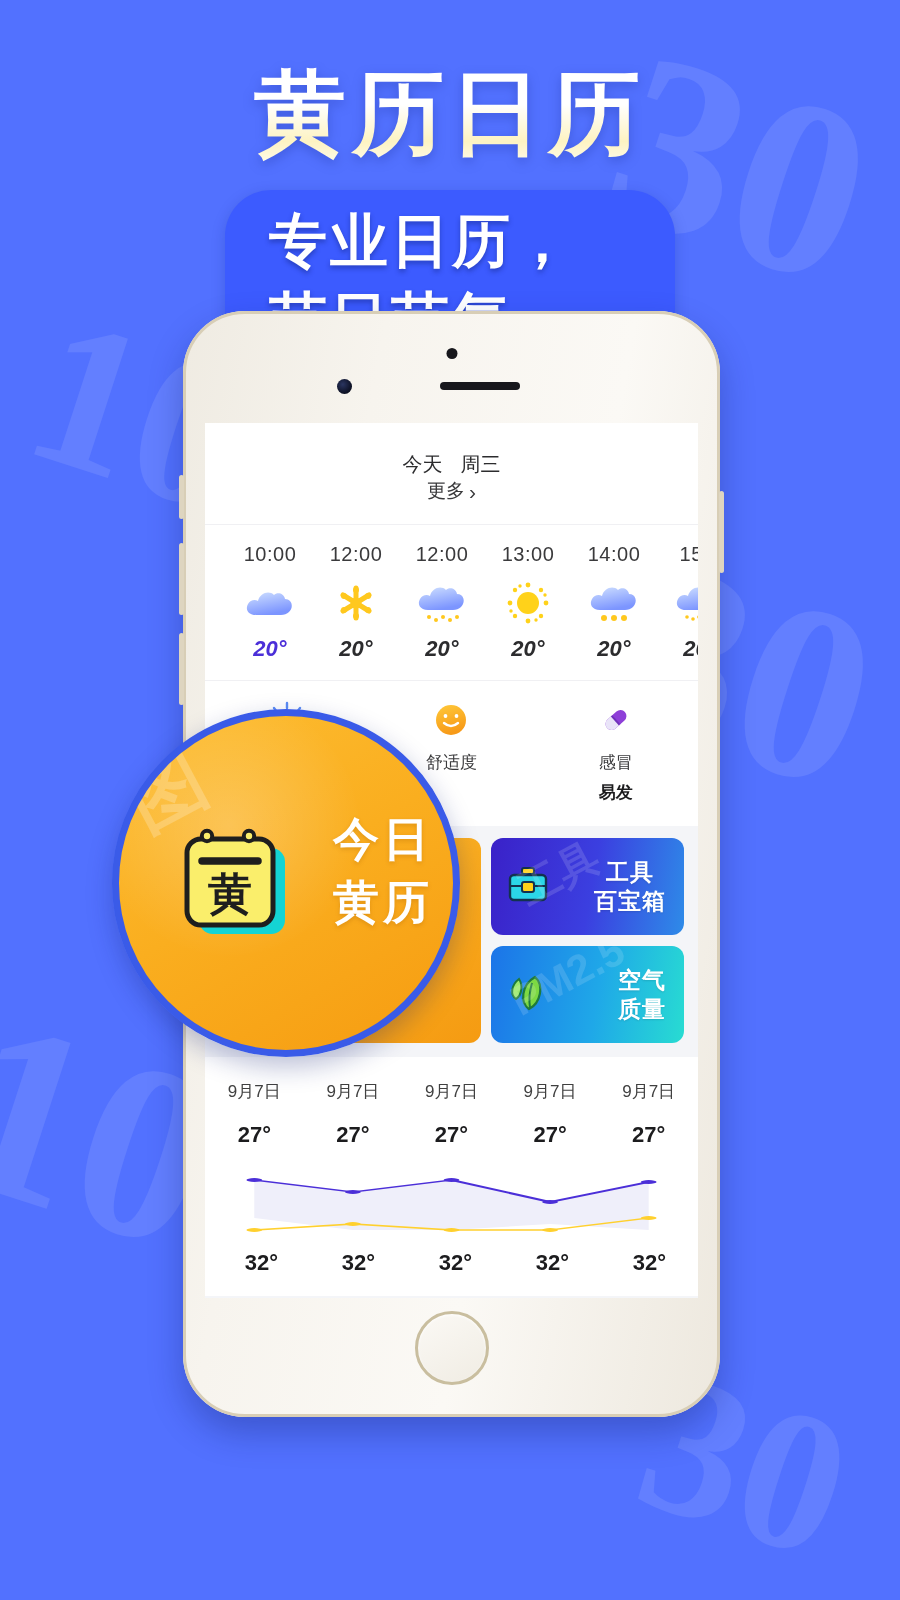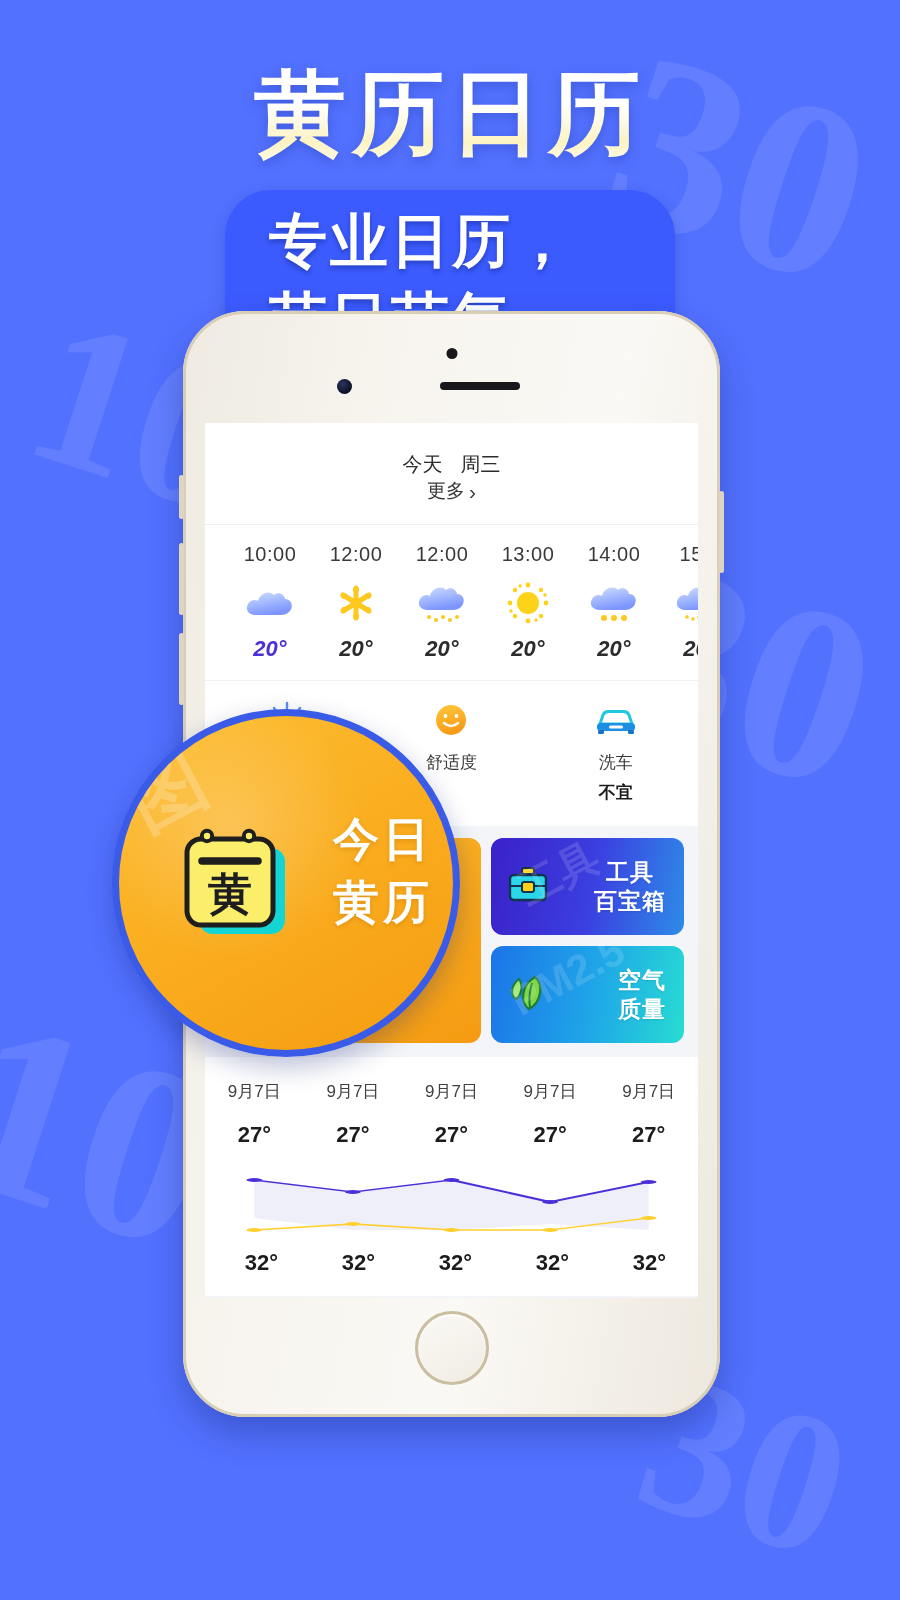--- a/index.html
+++ b/index.html
@@ -421,34 +421,34 @@
               <circle cx="18" cy="18" r="15" fill="url(#gSm)"></circle>
               <circle cx="12.5" cy="14" r="1.9" fill="#FFFFFF"></circle>
               <circle cx="23.5" cy="14" r="1.9" fill="#FFFFFF"></circle>
               <path d="M11 21 Q18 27 25 21" stroke="#FFFFFF" stroke-width="2.4" fill="none" stroke-linecap="round"></path>
             </svg>
           </div>
           <div class="life-name">舒适度</div>
           <div class="life-val"></div>
         </div>
 
+
         <div class="life-col">
           <div class="life-icon">
-            <svg width="46" height="32" viewBox="0 0 46 32">
-              <path d="M7 20 L10 11 C11 8.5 13 7.5 15.5 7.5 L30.5 7.5 C33 7.5 35 8.5 36 11 L39 20 Z" fill="none" stroke="#23C8E0" stroke-width="3" stroke-linejoin="round"></path>
-              <rect x="4" y="19" width="38" height="8" rx="3.5" fill="#1E8FE0"></rect>
-              <rect x="16" y="21.5" width="14" height="3" rx="1.5" fill="#FFFFFF"></rect>
-              <rect x="5" y="26" width="6" height="4" rx="1.6" fill="#1570C8"></rect>
-              <rect x="35" y="26" width="6" height="4" rx="1.6" fill="#1570C8"></rect>
-            </svg>
-          </div>
-          <div class="life-name">洗车</div>
-          <div class="life-val">不宜</div>
-        </div>
-
+            <svg width="36" height="36" viewBox="0 0 36 36">
+              <g transform="rotate(-42 18 18)">
+                <rect x="6" y="12" width="24" height="12" rx="6" fill="#8E3FD8"></rect>
+                <path d="M6 18 A6 6 0 0 1 12 12 L18 12 L18 24 L12 24 A6 6 0 0 1 6 18 Z" fill="#E9E4F8"></path>
+                <rect x="16.5" y="12" width="2" height="12" fill="#7030BB"></rect>
+              </g>
+            </svg>
+          </div>
+          <div class="life-name">感冒</div>
+          <div class="life-val">易发</div>
+        </div>
       </div>
     </div>
 
     <div class="mid">
 
       <div class="mid-left">
         <span class="mid-wm">黄历</span>
         <span>
           <svg width="76" height="78" viewBox="0 0 76 78">
             <rect x="16" y="16" width="52" height="52" rx="9" fill="#14D4D4"></rect>

